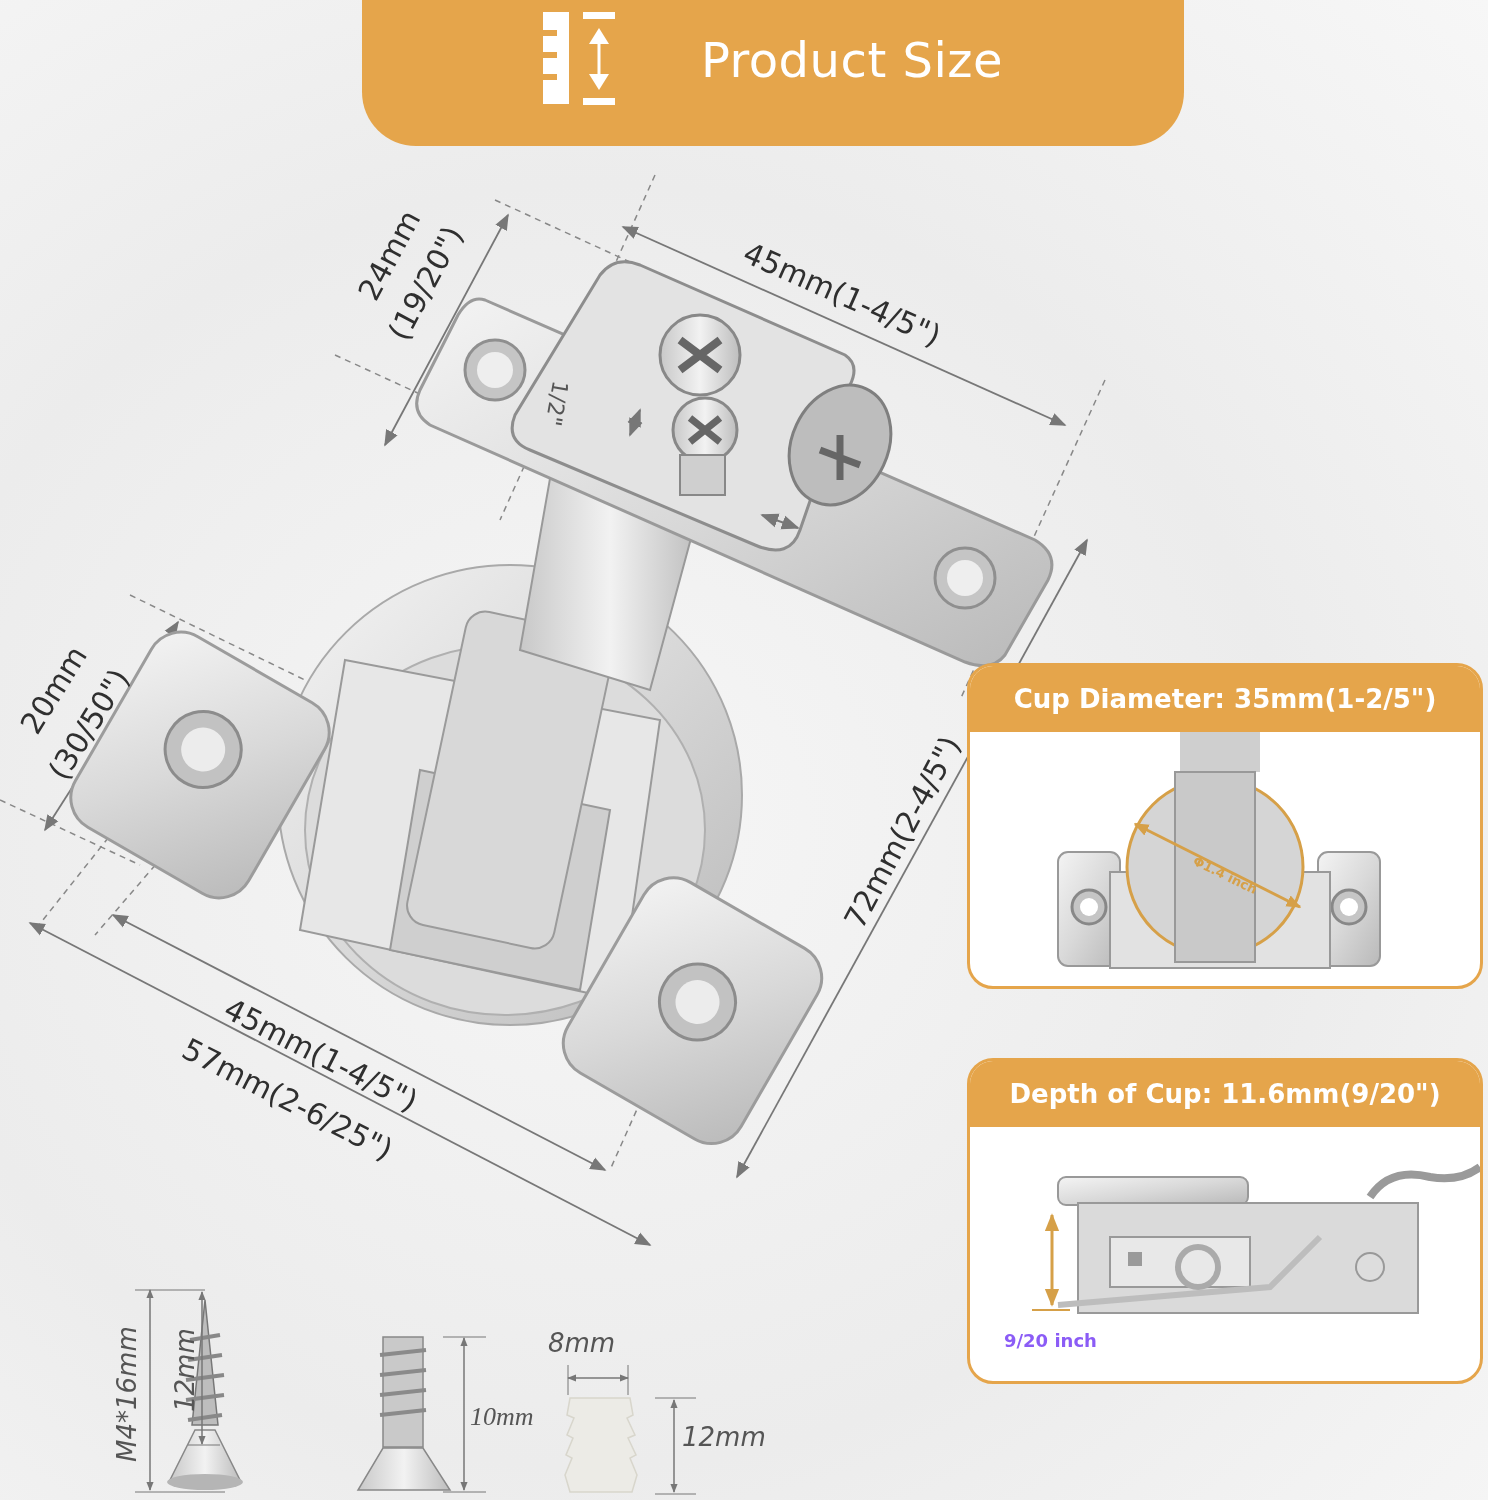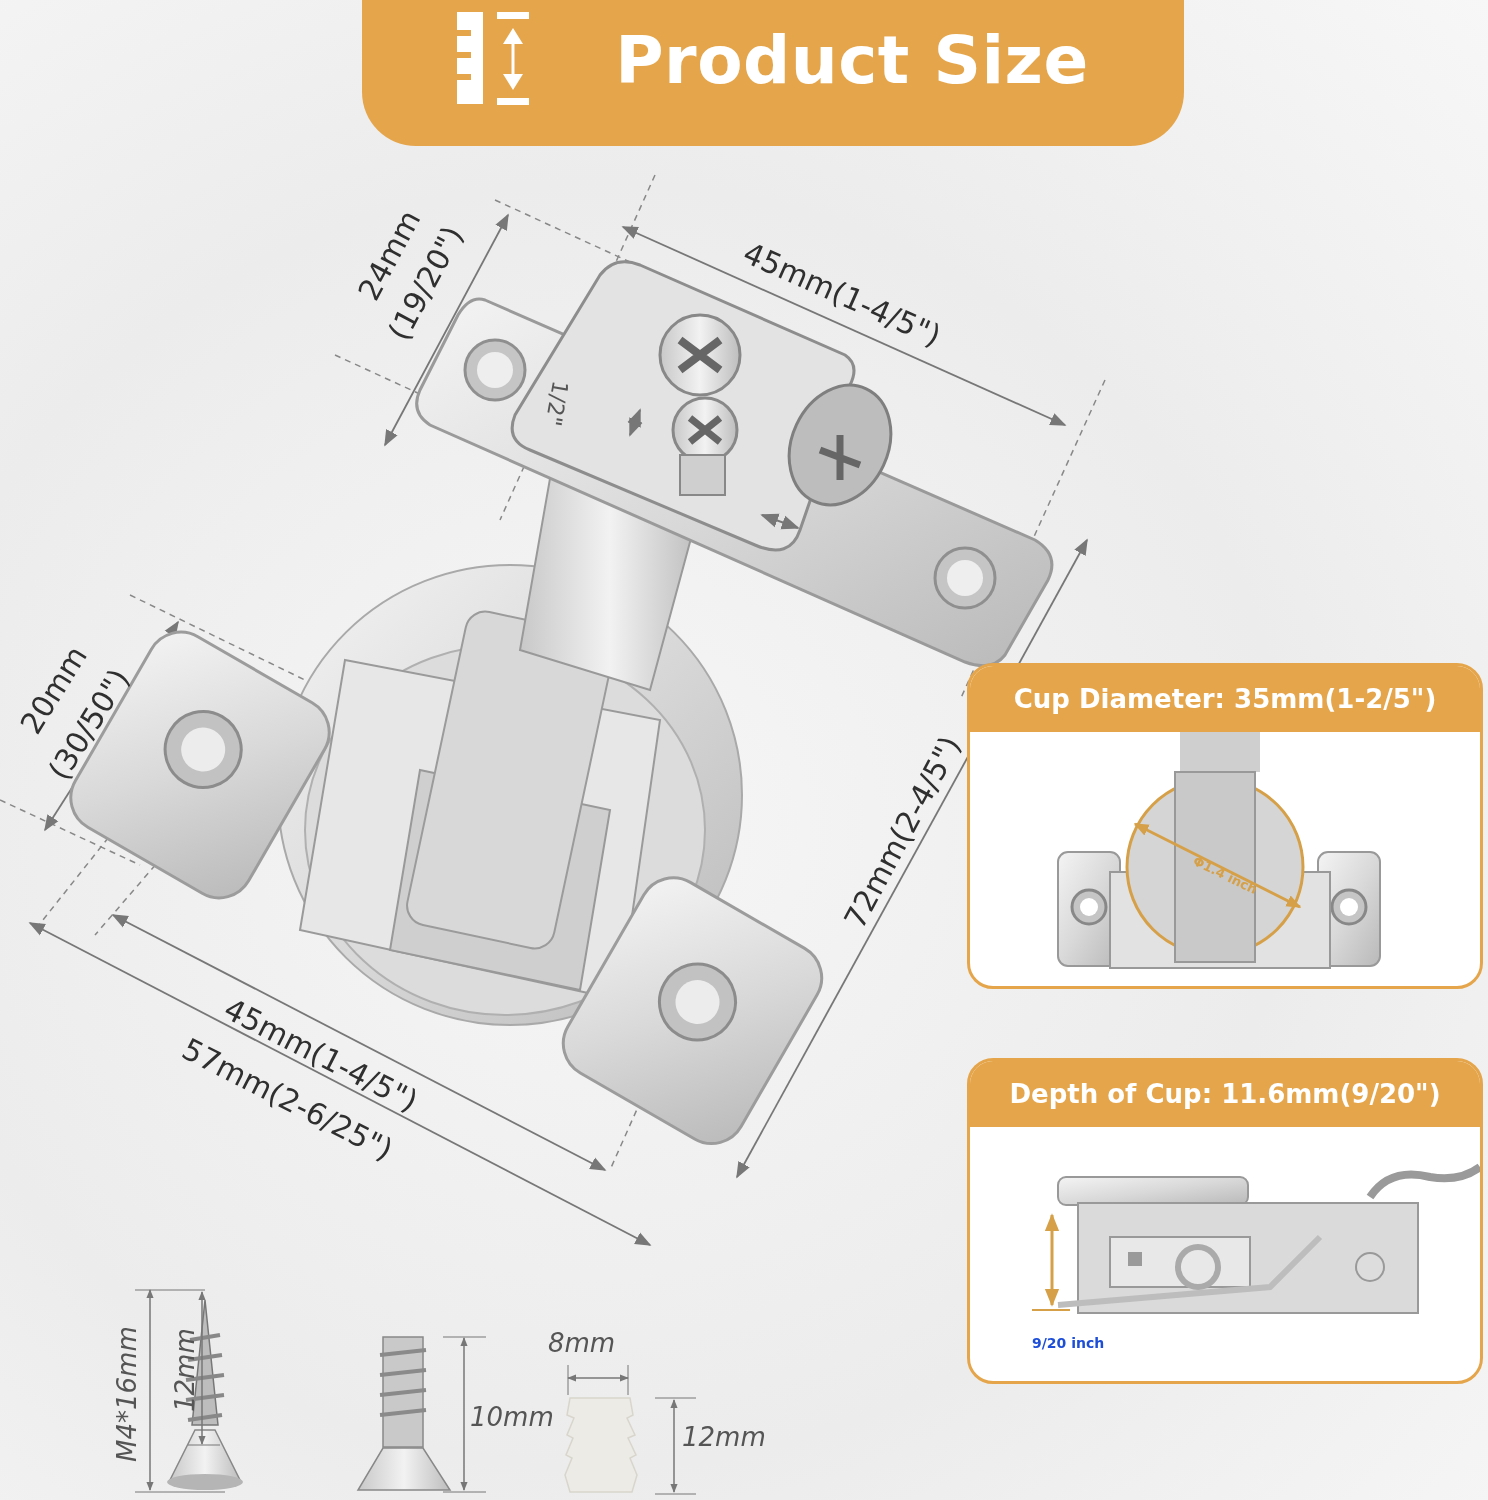--- a/index.html
+++ b/index.html
@@ -10,42 +10,42 @@
     font-family: "DejaVu Sans", sans-serif;
     color: #2b2b2b;
   }
   .header-badge {
     position: absolute; left: 362px; top: -40px; width: 822px; height: 186px;
     background: #e5a54b; border-radius: 0 0 54px 54px;
     display: flex; align-items: flex-end; justify-content: center; padding-bottom: 38px;
   }
   .header-inner { display: flex; align-items: center; gap: 58px; }
   .header-title {
-    color: #ffffff; font-family: "DejaVu Sans", sans-serif; font-weight: bold;
-    font-size: 66px; letter-spacing: 0.5px;
+    color: #ffffff; font-family: "DejaVu Sans", sans-serif; font-weight: normal;
+    font-size: 48px; letter-spacing: 0.5px;
   }
   .ruler-icon { width: 100px; height: 96px; }
 
   .main-svg { position: absolute; left: 0; top: 0; width: 1488px; height: 1500px; }
   .dim-label {
     position: absolute; font-family: "DejaVu Sans", sans-serif; font-size: 30px;
     color: #2f2f2f; white-space: nowrap; transform-origin: left top; line-height: 1.1;
   }
 
   .card {
     position: absolute; background: #ffffff; border: 3px solid #e5a54b; border-radius: 26px;
     overflow: hidden;
   }
   .card-head {
     background: #e5a54b; height: 66px; display: flex; align-items: center; justify-content: center;
     color: #fff; font-weight: bold; font-size: 26px; font-family: "DejaVu Sans", sans-serif;
   }
   .card-body { position: relative; width: 100%; height: calc(100% - 66px); }
   .depth-note {
-    position: absolute; left: 34px; bottom: 30px; color: #1d4ed8; font-weight: bold; font-size: 14px; margin-left: 28px;
+    position: absolute; left: 34px; bottom: 30px; color: #8b5cf6; font-weight: bold; font-size: 18px;
   }
   .screw-label {
     position: absolute; font-family: "DejaVu Sans", sans-serif; font-style: italic; font-size: 26px;
     color: #555; white-space: nowrap;
   }
 </style>
 </head>
 <body>
 
 <div class="header-badge">
@@ -261,15 +261,15 @@
   <line x1="468" y1="98" x2="528" y2="98" stroke="#777" stroke-width="1.5" marker-start="url(#arr4)" marker-end="url(#arr4)"></line>
   <line x1="468" y1="85" x2="468" y2="115" stroke="#777" stroke-width="1"></line>
   <line x1="528" y1="85" x2="528" y2="115" stroke="#777" stroke-width="1"></line>
   <line x1="574" y1="120" x2="574" y2="212" stroke="#777" stroke-width="1.5" marker-start="url(#arr4)" marker-end="url(#arr4)"></line>
   <line x1="555" y1="118" x2="596" y2="118" stroke="#777" stroke-width="1"></line>
   <line x1="555" y1="214" x2="596" y2="214" stroke="#777" stroke-width="1"></line>
 </svg>
 
 <div class="screw-label" style="left:112px; top:1462px; transform: rotate(-90deg); transform-origin: left top;">M4*16mm</div>
 <div class="screw-label" style="left:170px; top:1412px; transform: rotate(-90deg); transform-origin: left top;">12mm</div>
-<div class="screw-label" style="left:470px; top:1402px;">10mm</div>
+<div class="screw-label" style="left:470px; top:1402px;font-family:Liberation Serif, serif;">10mm</div>
 <div class="screw-label" style="left:548px; top:1328px;">8mm</div>
 <div class="screw-label" style="left:682px; top:1422px;">12mm</div>
 
 </body></html>

